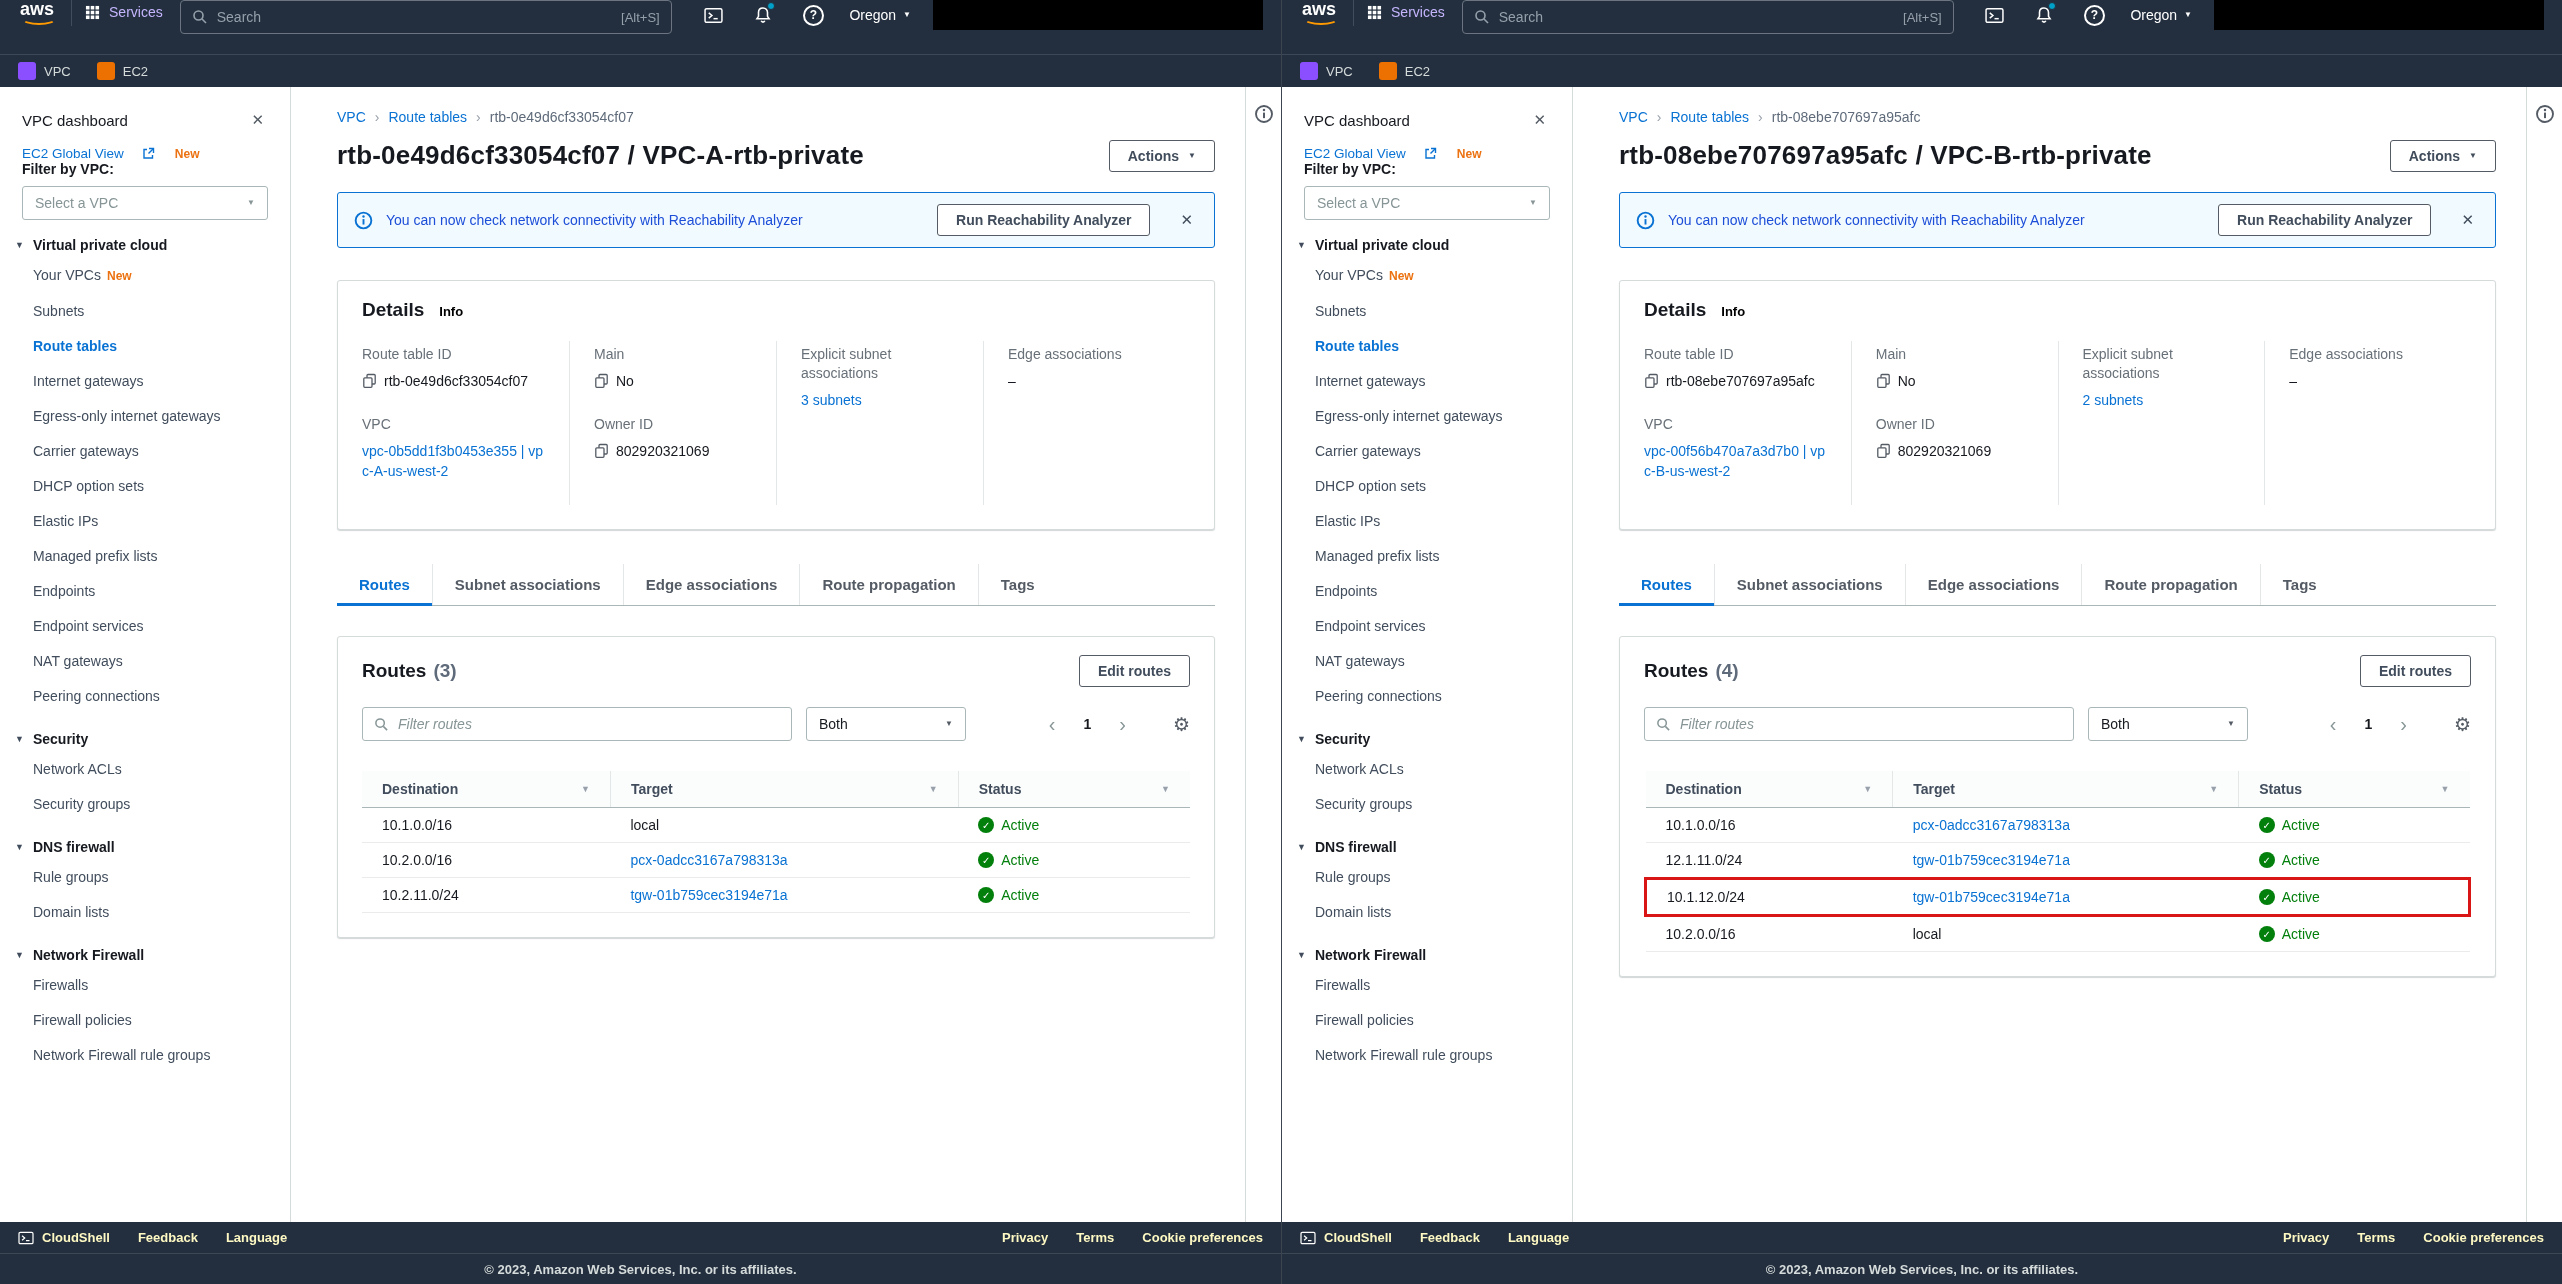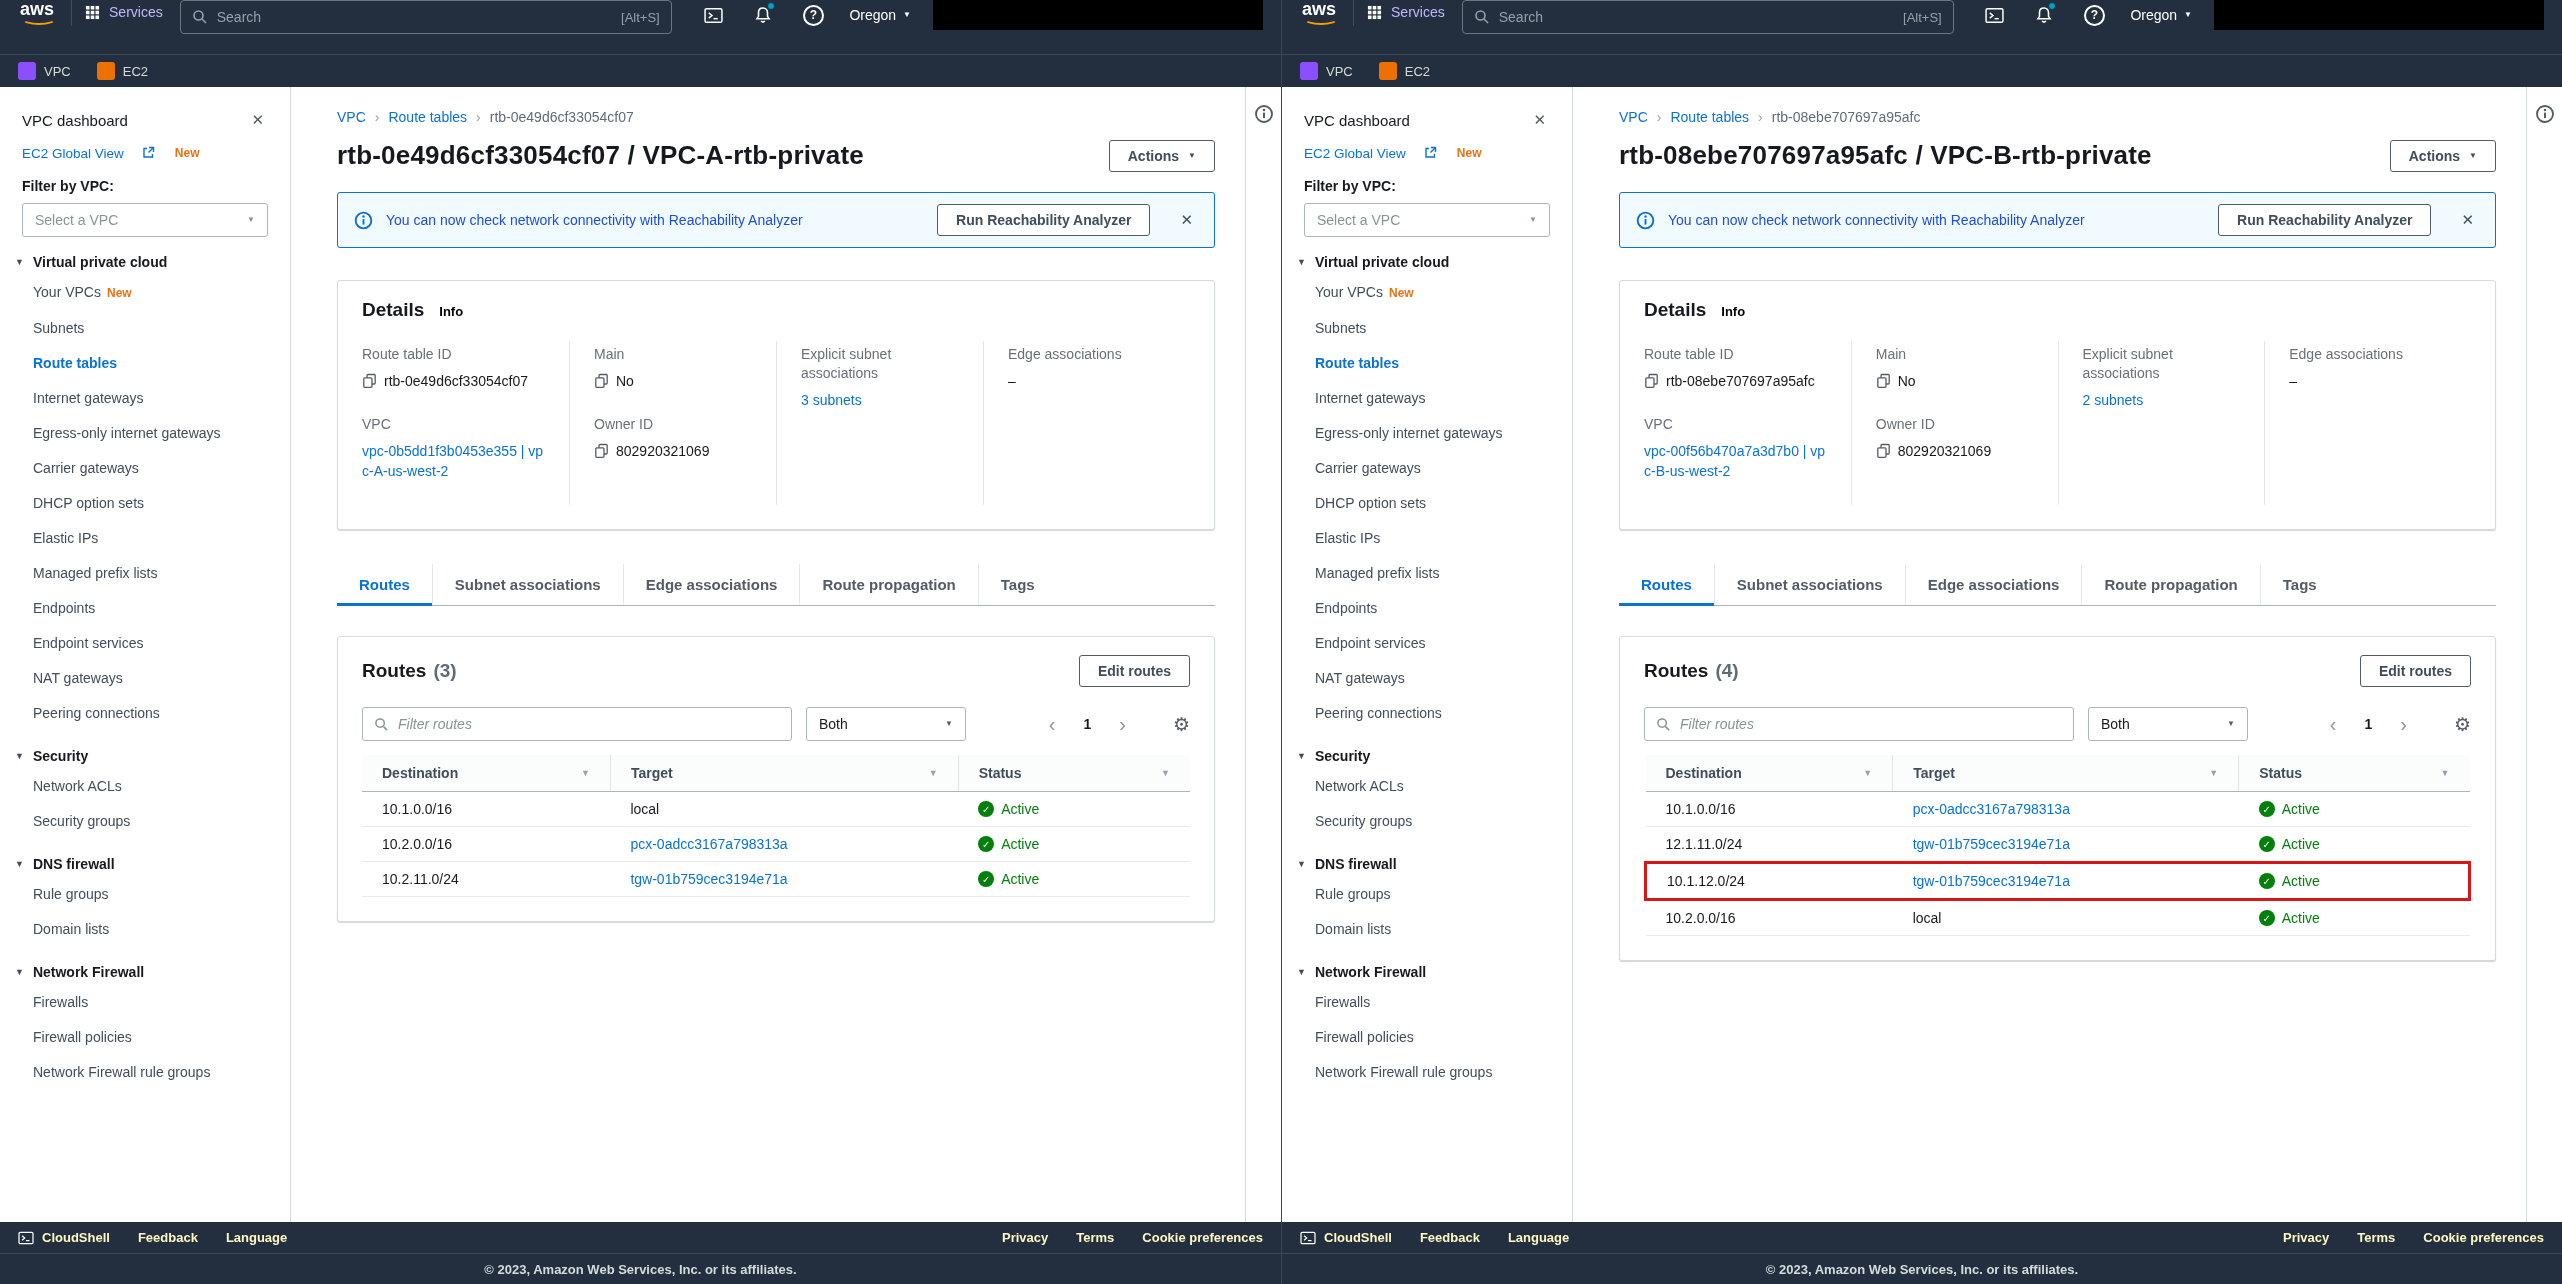--- a/index.html
+++ b/index.html
@@ -38,21 +38,21 @@
   .fav-icon.ec2{background:#ed7100}
 
   
   .body{flex:1;display:flex;min-height:0;background:#fff}
 
   
   .sidebar{flex:0 0 291px;width:291px;border-right:1px solid #d5dbdb;padding-top:22px;overflow:hidden;font-size:14px}
   .side-head{display:flex;align-items:center;justify-content:space-between;padding:0 22px;margin-bottom:15px}
   .side-title{font-size:15px;color:#16191f}
   .side-close{font-size:15px;color:#545b64;padding:2px 4px}
-  .side-global{display:flex;align-items:flex-start;gap:18px;padding:0 22px;margin-bottom:17px;font-size:13.5px}
+  .side-global{display:flex;align-items:center;gap:18px;padding:0 22px;font-size:13.5px}
   .new-badge{color:#ec7211;font-size:12px;font-weight:700;margin-left:2px}
   .filter-label{font-weight:700;padding:0 22px;margin-bottom:9px}
   .vpc-select{margin:0 22px 8px;height:34px;border:1px solid #aab7b8;border-radius:3px;display:flex;align-items:center;justify-content:space-between;padding:0 12px;color:#879596;background:#fff}
   .side-section{margin-top:17px}
   .section-head{display:flex;align-items:center;gap:9px;font-weight:700;padding:0 15px;margin-bottom:5px;color:#16191f}
   .tri{font-size:9px;color:#414d5c}
   .nav-list{list-style:none}
   .nav-item-row{padding:8px 28px 8px 33px;color:#414d5c;line-height:19px}
   .nav-item-row.active{color:#0972d3;font-weight:700}
   .nav-badge{color:#ec7211;font-size:12px;font-weight:700;margin-left:6px}
@@ -90,21 +90,21 @@
   .flabel{color:#687078;font-size:14px;margin-bottom:7px;line-height:19px}
   .fvalue{font-size:14px;line-height:20px;display:flex;align-items:flex-start;gap:7px;word-break:break-all}
   .copy-icon{flex:0 0 auto;margin-top:2px}
 
   .tabs{display:flex;border-bottom:1px solid #aab7b8;margin-bottom:30px}
   .tab{padding:12px 22px;font-size:15px;font-weight:700;color:#545b64;position:relative}
   .tab+.tab{border-left:1px solid #e4e7e7}
   .tab.active{color:#0972d3}
   .tab.active::after{content:"";position:absolute;left:0;right:0;bottom:-1px;height:3px;background:#0972d3}
 
-  .table-toolbar{display:flex;align-items:center;gap:14px;margin-bottom:14px}
+  .table-toolbar{display:flex;align-items:center;gap:14px;margin-bottom:30px}
   .filter-box{width:430px;height:34px;border:1px solid #aab7b8;border-radius:3px;display:flex;align-items:center;gap:9px;padding:0 11px}
   .filter-box input{flex:1;border:none;outline:none;font-size:14px;color:#16191f;background:transparent;min-width:0}
   .filter-box input::placeholder{color:#879596;font-style:italic}
   .scope-select{min-width:160px;height:34px;border:1px solid #aab7b8;border-radius:3px;display:flex;align-items:center;justify-content:space-between;padding:0 12px;color:#16191f;background:#fff}
   .scope-select .caret{color:#545b64}
   .spacer{flex:1}
   .pg{color:#879596;font-size:20px;padding:0 7px;line-height:1}
   .pg-num{font-weight:700;color:#16191f;padding:0 7px;font-size:14px}
   .gear{color:#545b64;font-size:19px;margin-left:26px;line-height:1}
 

